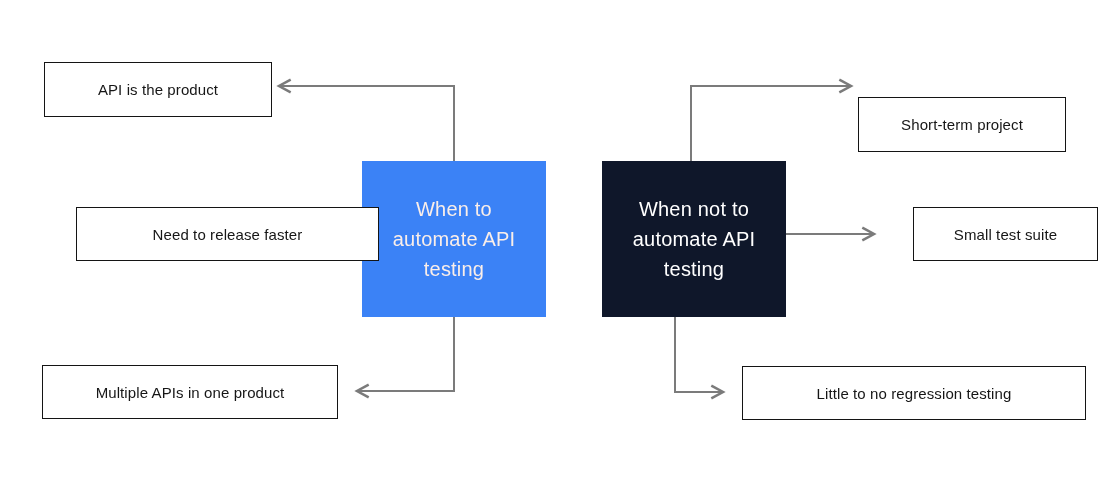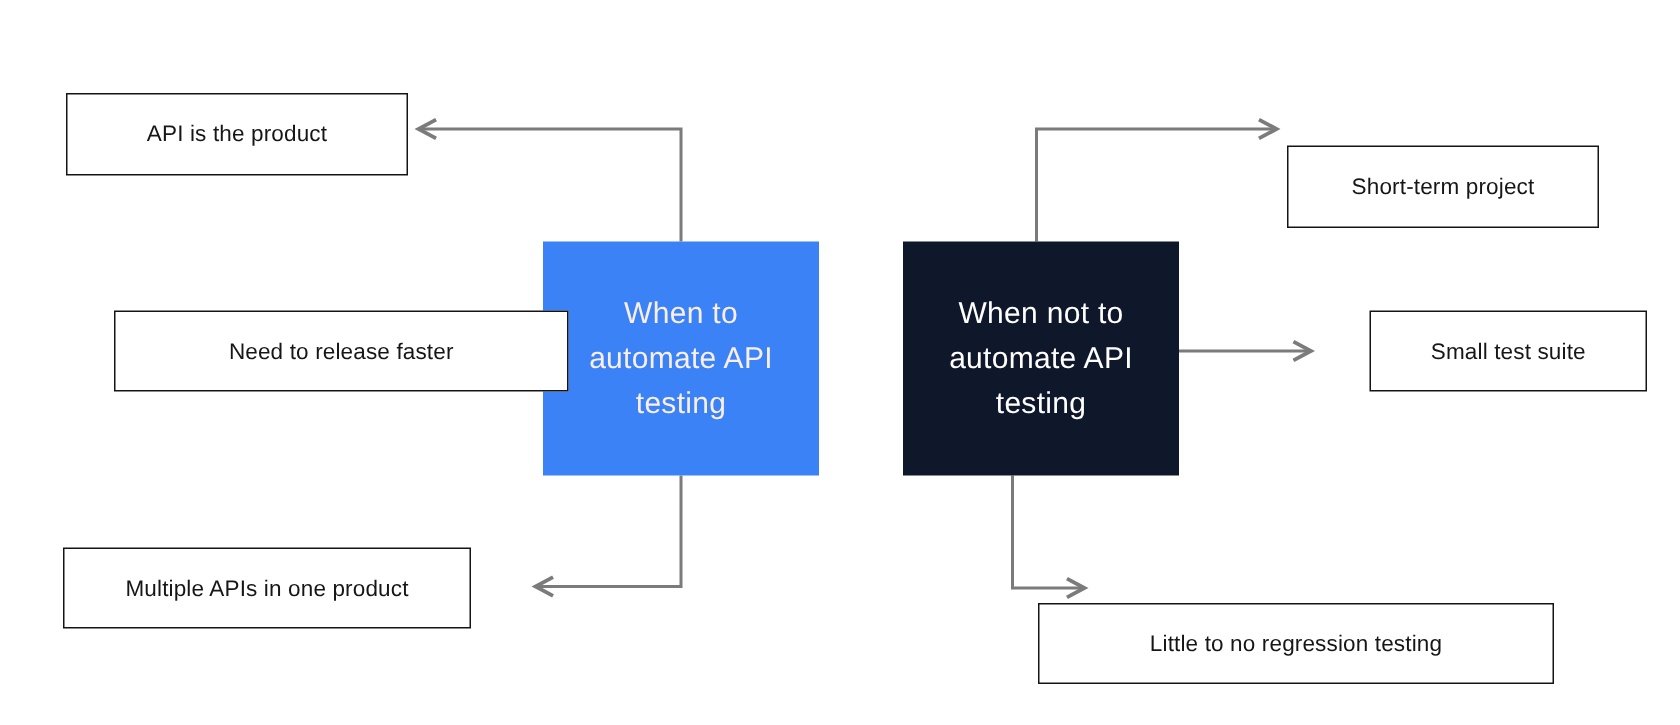--- a/index.html
+++ b/index.html
@@ -52,24 +52,24 @@
     background: #3b82f6;
     color: #faeee9;
   }
   .node-when-not {
     left: 602px; top: 161px; width: 184px; height: 156px;
     background: #0f172a;
     color: #ffffff;
   }
   .node-api-product   { left: 44px;  top: 62px;  width: 228px; height: 55px; }
   .node-release-faster{ left: 44px;  top: 207px; width: 303px; height: 54px; margin-left: 32px; }
-  .node-multiple-apis { left: 42px;  top: 365px; width: 272px; height: 54px; }
+  .node-multiple-apis { left: 42px;  top: 365px; width: 296px; height: 54px; }
   .node-short-term    { left: 858px; top: 62px;  width: 208px; height: 55px; margin-top: 35px; }
   .node-small-suite   { left: 881px; top: 207px; width: 185px; height: 54px; margin-left: 32px; }
-  .node-regression    { left: 692px; top: 366px; width: 344px; height: 54px; margin-top: 36px; }
+  .node-regression    { left: 742px; top: 366px; width: 344px; height: 54px; }
 </style>
 </head>
 <body>
 
 <div class="canvas">
 
   <svg class="connectors" viewBox="0 0 1120 483" xmlns="http://www.w3.org/2000/svg">
     <defs>
       <marker id="arrow" viewBox="0 0 10 10" refX="8.5" refY="5" markerWidth="9" markerHeight="9" orient="auto-start-reverse">
         <path d="M2 1.5 L8.5 5 L2 8.5" fill="none" stroke="#7b7b7b" stroke-width="1.4"></path>

